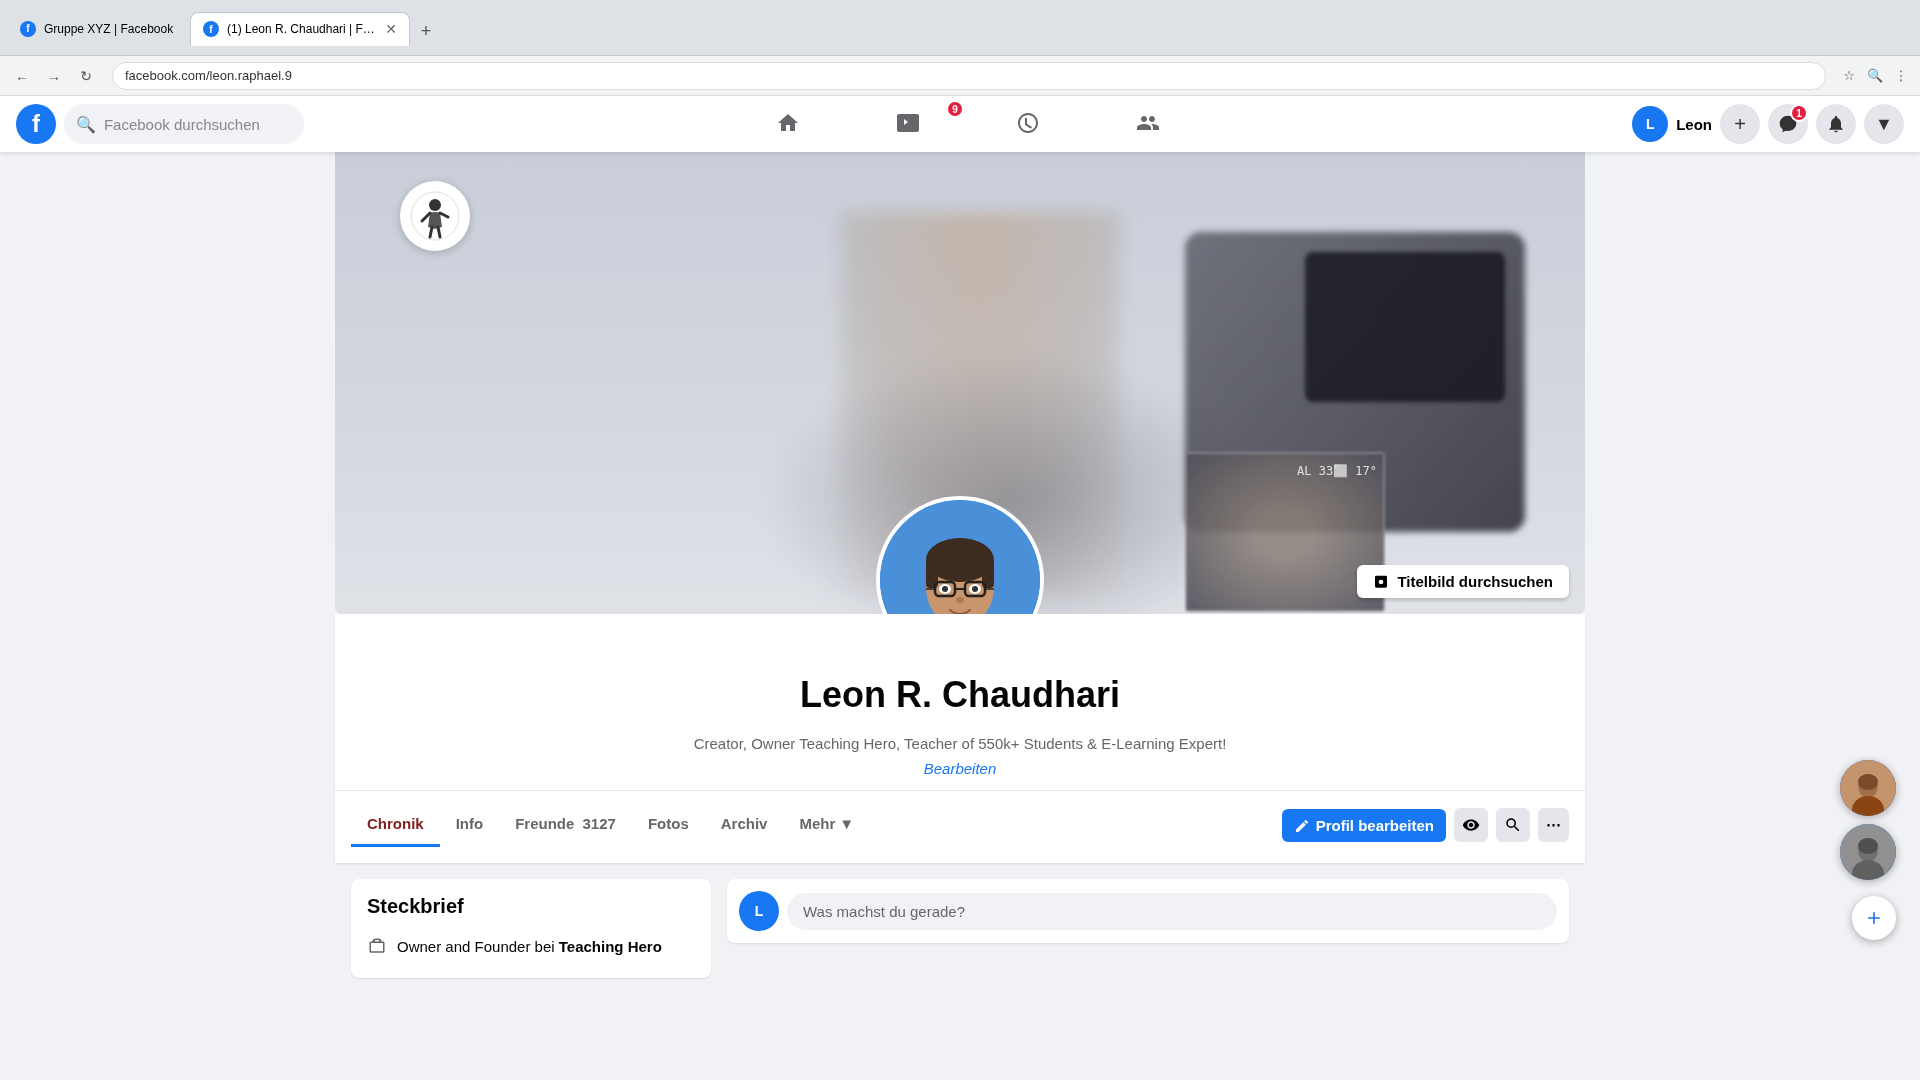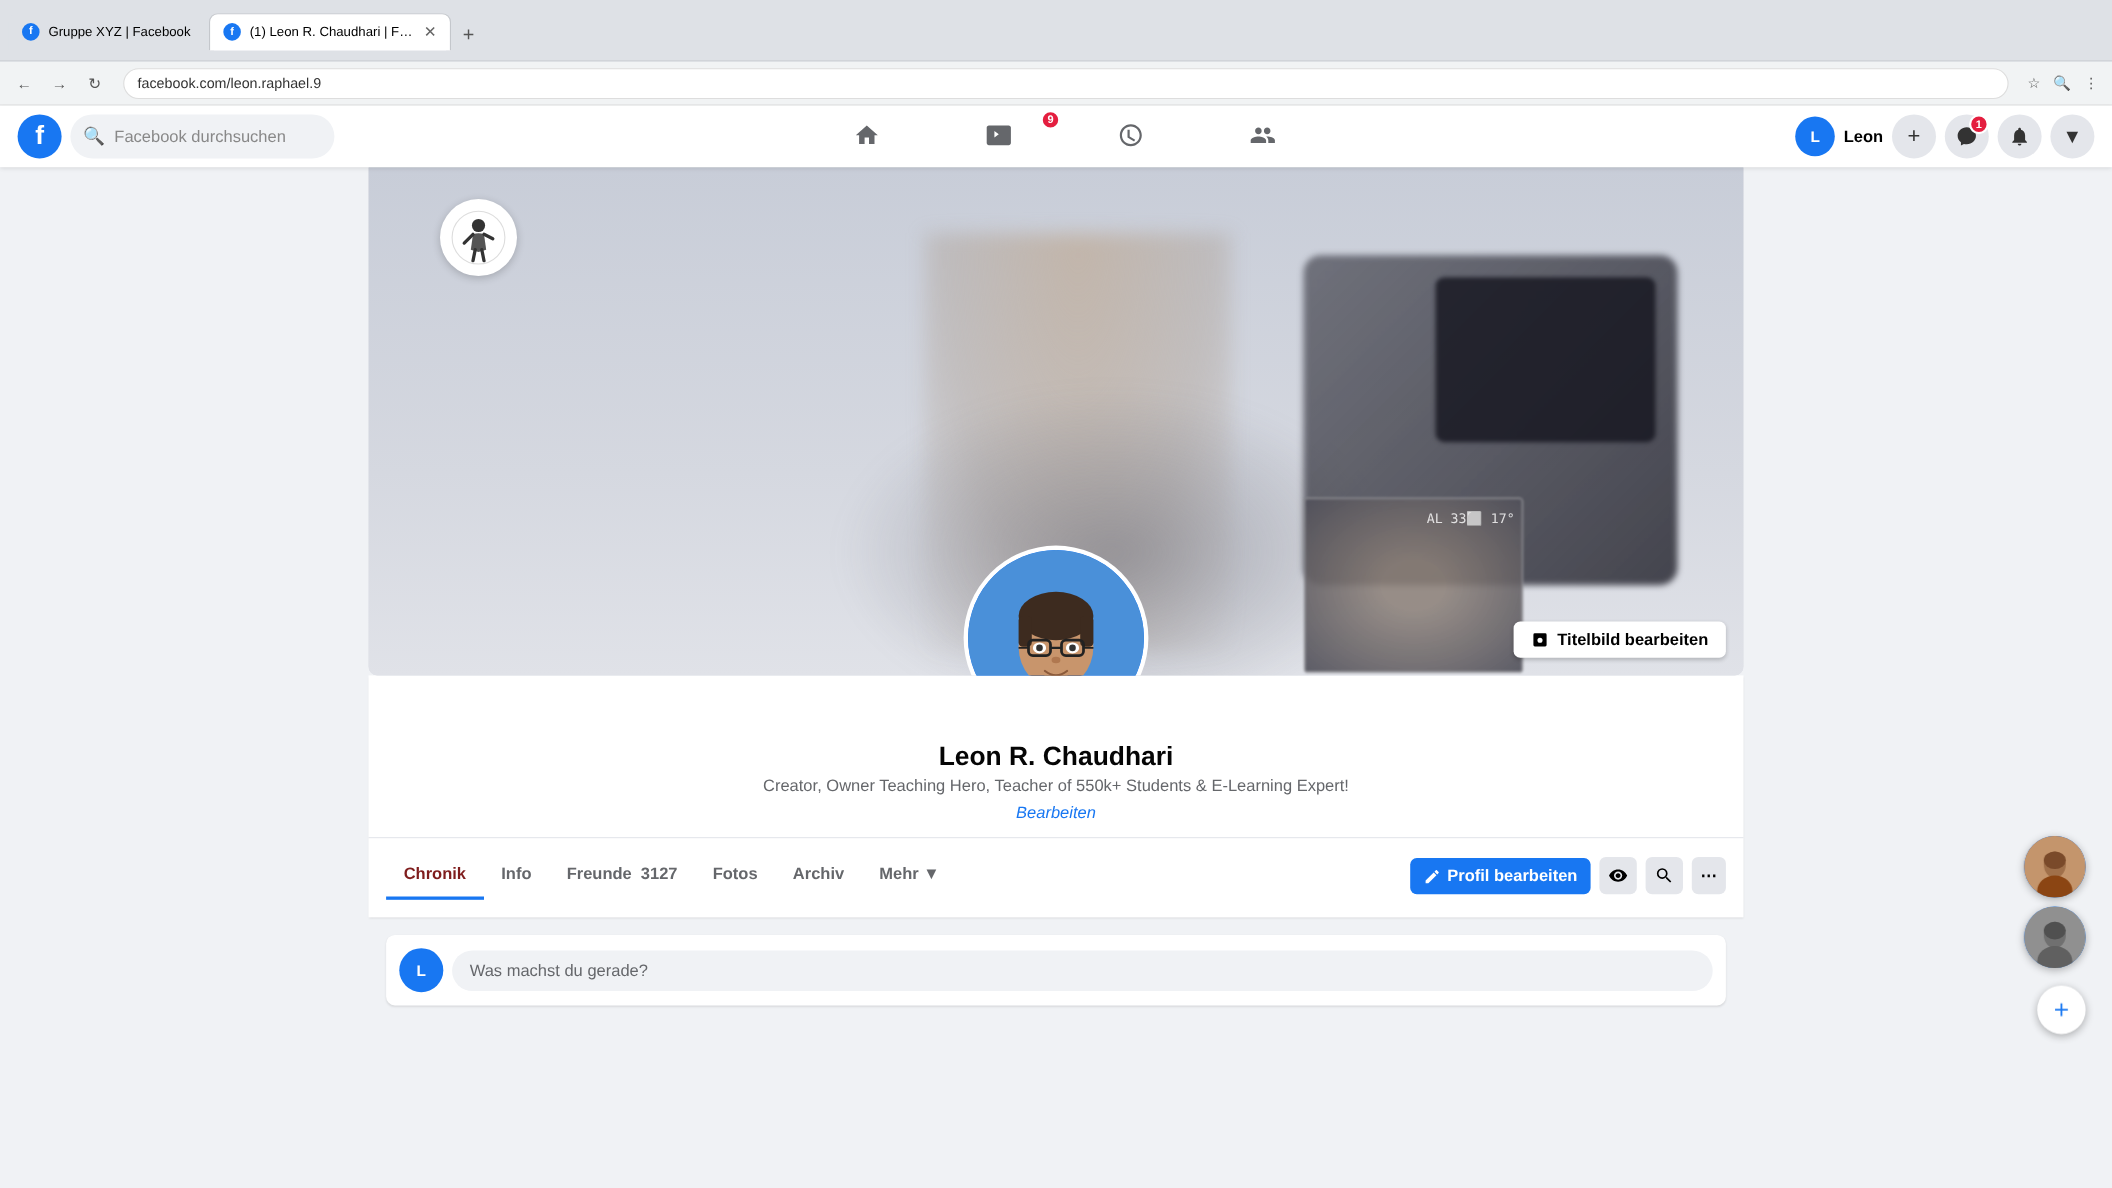--- a/index.html
+++ b/index.html
@@ -119,21 +119,21 @@
     }
 
     
     .profile-info-section {
       background: #fff;
       padding-top: 60px;
       padding-bottom: 16px;
       text-align: center;
       box-shadow: 0 1px 2px rgba(0,0,0,0.1);
     }
-    .profile-name { font-size: 24px; font-weight: 700; color: #050505; margin-bottom: 4px; }
+    .profile-name { font-size: 36px; font-weight: 700; color: #050505; margin-bottom: 19px; }
     .profile-bio { font-size: 15px; color: #65676b; margin-bottom: 8px; }
     .profile-edit-link { color: #1877f2; font-size: 15px; cursor: pointer; font-style: italic; }
     .profile-divider { height: 1px; background: #e4e6eb; margin: 12px 0; }
 
     
     .profile-tabs { display: flex; align-items: center; padding: 0 16px; max-width: 1250px; margin: 0 auto; }
     .profile-tab { padding: 12px 16px; font-size: 15px; font-weight: 600; color: #65676b; cursor: pointer; border-bottom: 3px solid transparent; }
     .profile-tab.active { color: #7f1d1d; border-bottom: 3px solid #1877f2; }
     .profile-tab-spacer { flex: 1; }
     .profile-action-btn { display: flex; align-items: flex-end; gap: 6px; padding: 8px 12px; border-radius: 6px; font-size: 15px; font-weight: 600; cursor: pointer; }
@@ -335,21 +335,21 @@
           </svg>
         </div>
 
       </div>
     </div>
 
     <div class="titelbild-btn">
       <svg width="16" height="16" viewBox="0 0 24 24" fill="currentColor">
           <path d="M12 15.5A3.5 3.5 0 018.5 12 3.5 3.5 0 0112 8.5a3.5 3.5 0 013.5 3.5 3.5 3.5 0 01-3.5 3.5m7-13H5a2 2 0 00-2 2v14a2 2 0 002 2h14a2 2 0 002-2V4.5a2 2 0 00-2-2z"></path>
         </svg>
-      <span>Titelbild bearbeiten</span>
+      <span>Titelbild durchsuchen</span>
     </div>
   </div>
 
   <div class="profile-info-section">
     <h1 class="profile-name">Leon R. Chaudhari</h1>
     <p class="profile-bio">Creator, Owner Teaching Hero, Teacher of 550k+ Students &amp; E-Learning Expert!</p>
     <a class="profile-edit-link">Bearbeiten</a>
     <div class="profile-divider"></div>
 
     
@@ -385,20 +385,35 @@
           </svg>
       </div>
       <div class="profile-action-btn icon-only" style="margin-left:8px;">
         <span>⋯</span>
       </div>
     </div>
   </div>
 
   <div class="profile-main">
 
+    <div class="profile-left">
+      <div class="card">
+        <div class="card-title">Steckbrief</div>
+        <div class="steckbrief-item">
+          <div class="steckbrief-icon">
+            <svg width="18" height="18" viewBox="0 0 24 24" fill="#65676b">
+                <path d="M20 6h-2.18c.07-.23.18-.49.18-.8C18 3.89 16.1 2 14 2h-4C7.9 2 6 3.89 6 5.2c0 .31.11.57.18.8H4C2.9 6 2 6.9 2 8v11c0 1.1.9 2 2 2h16c1.1 0 2-.9 2-2V8c0-1.1-.9-2-2-2zm-6-2c.55 0 1 .45 1 1s-.45 1-1 1H10c-.55 0-1-.45-1-1s.45-1 1-1h4zm6 15H4V8h16v11z"></path>
+              </svg>
+          </div>
+          <div class="steckbrief-text">
+            <span>Owner and Founder bei </span><strong>Teaching Hero</strong>
+          </div>
+        </div>
+      </div>
+    </div>
 
     <div class="profile-right">
 
       <div class="post-composer">
         <div class="post-composer-top">
           <div class="composer-avatar">L</div>
           <div class="composer-input">
             <span>Was machst du gerade?</span>
           </div>
         </div>

